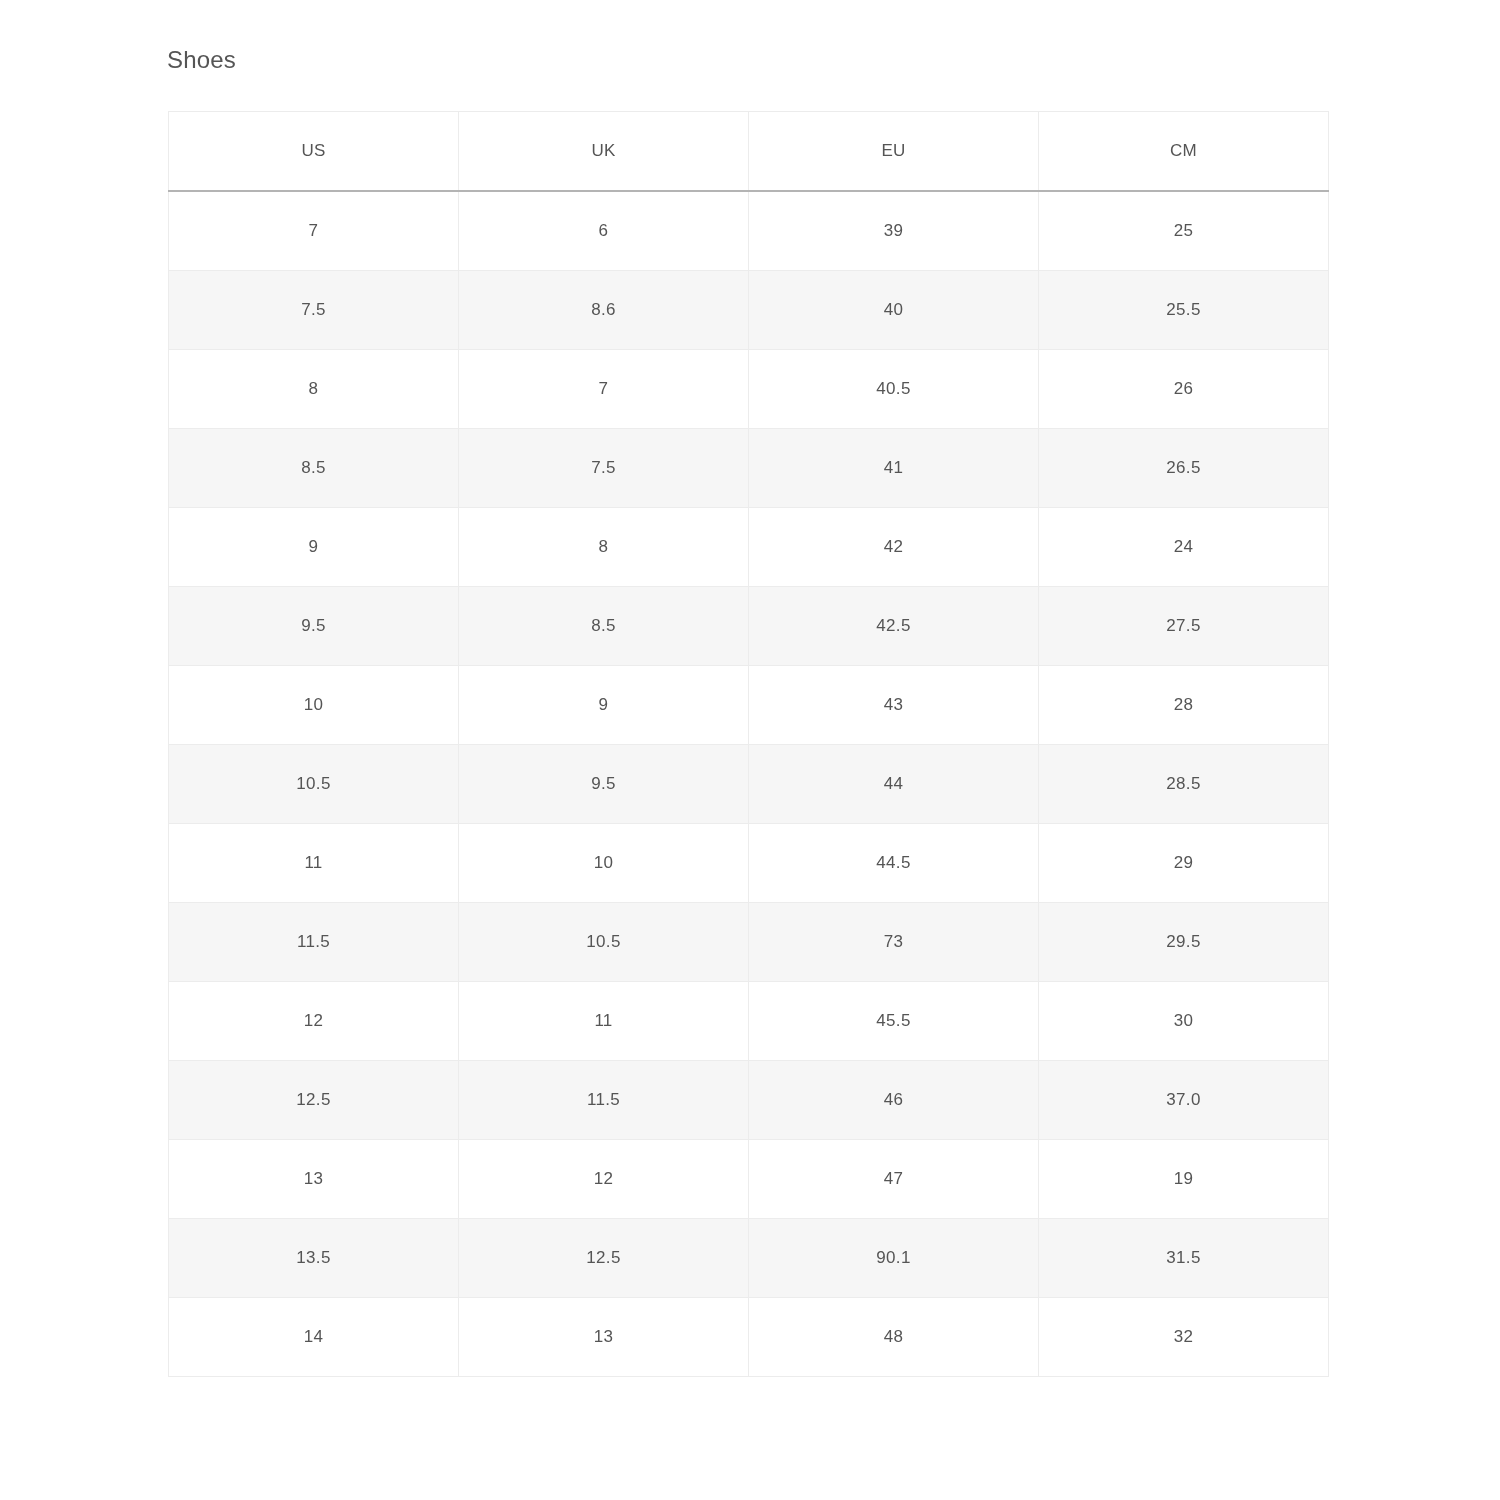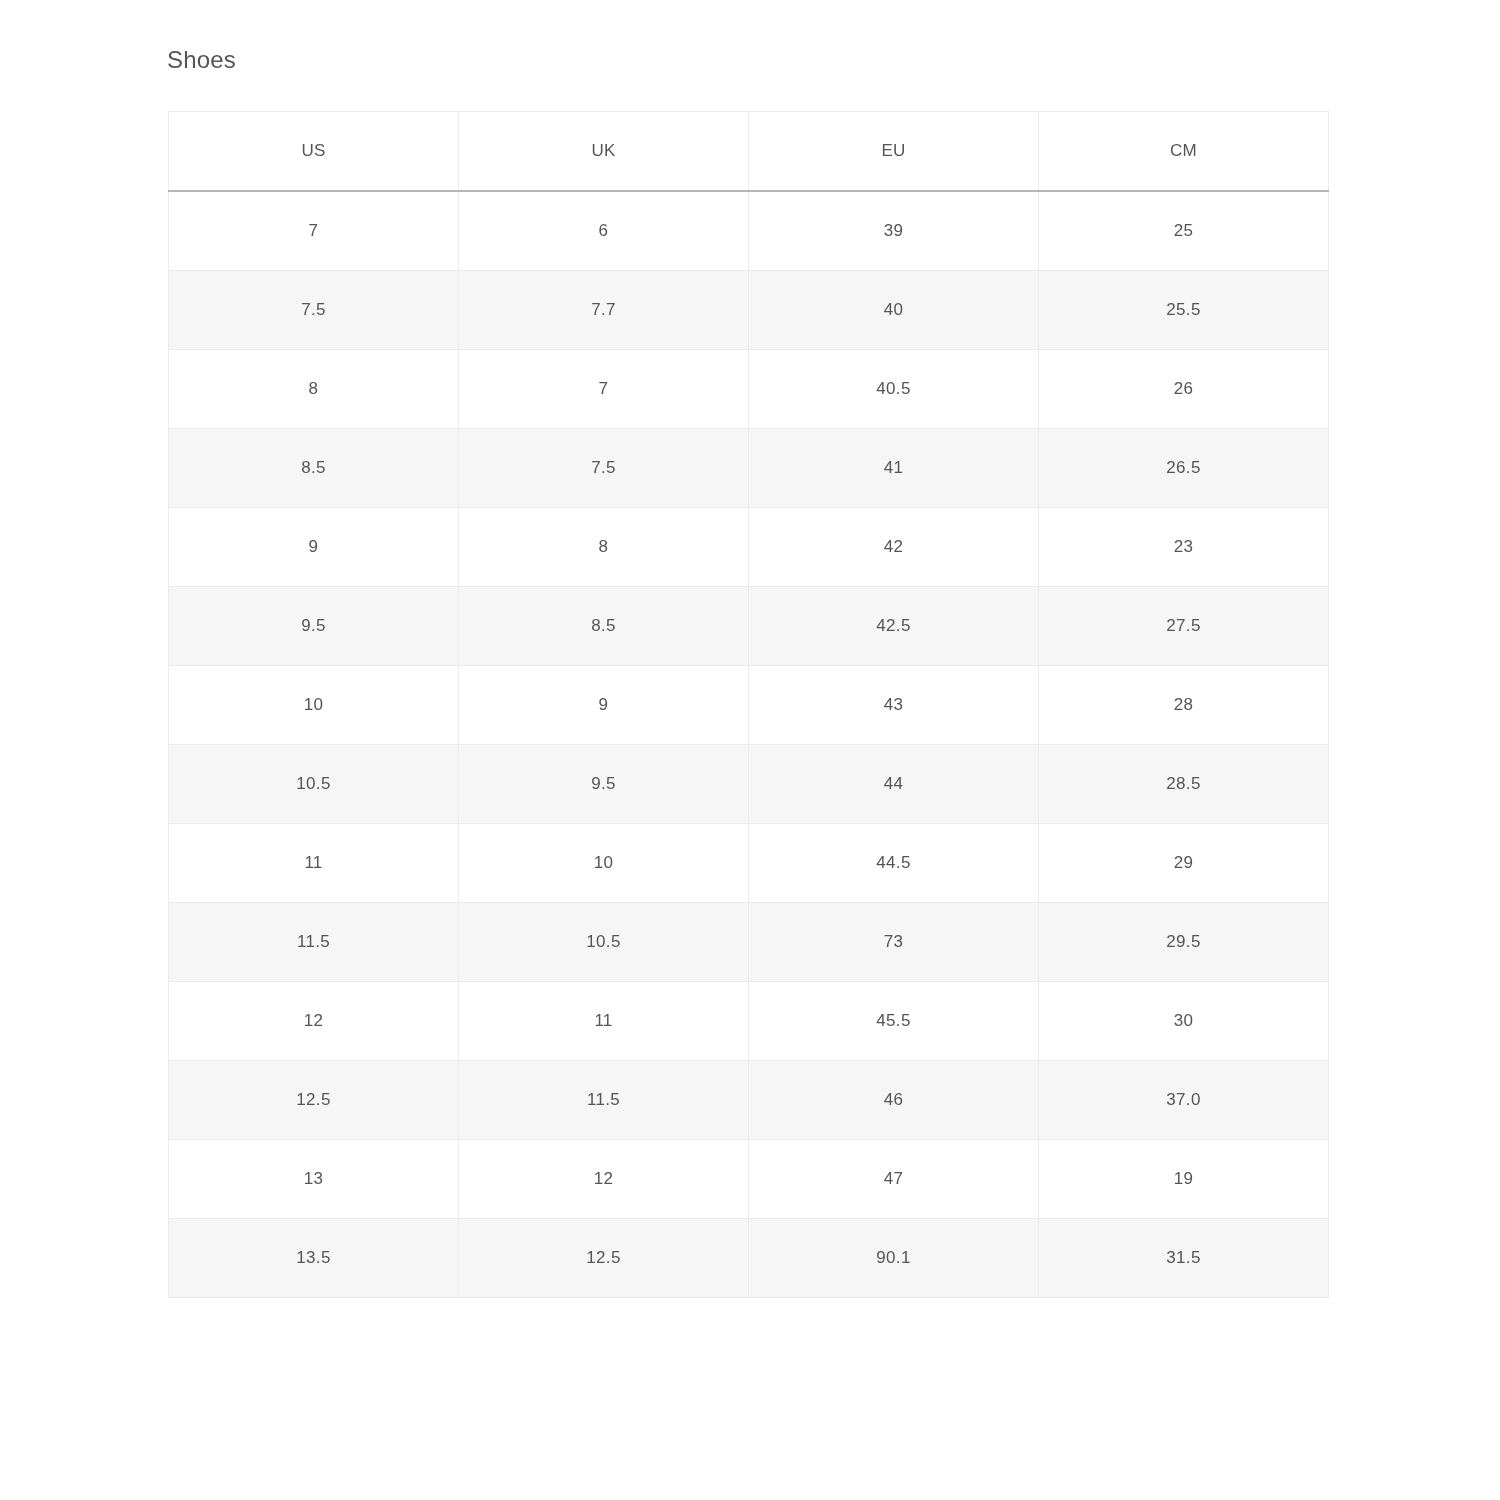--- a/index.html
+++ b/index.html
@@ -106,41 +106,41 @@
       </thead>
       <tbody>
         <tr>
           <td>7</td>
           <td>6</td>
           <td>39</td>
           <td>25</td>
         </tr>
         <tr>
           <td>7.5</td>
-          <td>7.7</td>
+          <td>8.6</td>
           <td>40</td>
           <td>25.5</td>
         </tr>
         <tr>
           <td>8</td>
           <td>7</td>
           <td>40.5</td>
           <td>26</td>
         </tr>
         <tr>
           <td>8.5</td>
           <td>7.5</td>
           <td>41</td>
           <td>26.5</td>
         </tr>
         <tr>
           <td>9</td>
           <td>8</td>
           <td>42</td>
-          <td>23</td>
+          <td>24</td>
         </tr>
         <tr>
           <td>9.5</td>
           <td>8.5</td>
           <td>42.5</td>
           <td>27.5</td>
         </tr>
         <tr>
           <td>10</td>
           <td>9</td>
@@ -182,17 +182,23 @@
           <td>12</td>
           <td>47</td>
           <td>19</td>
         </tr>
         <tr>
           <td>13.5</td>
           <td>12.5</td>
           <td>90.1</td>
           <td>31.5</td>
         </tr>
+        <tr>
+          <td>14</td>
+          <td>13</td>
+          <td>48</td>
+          <td>32</td>
+        </tr>
       </tbody>
     </table>
   </div>
 
 </div>
 
 </body></html>

